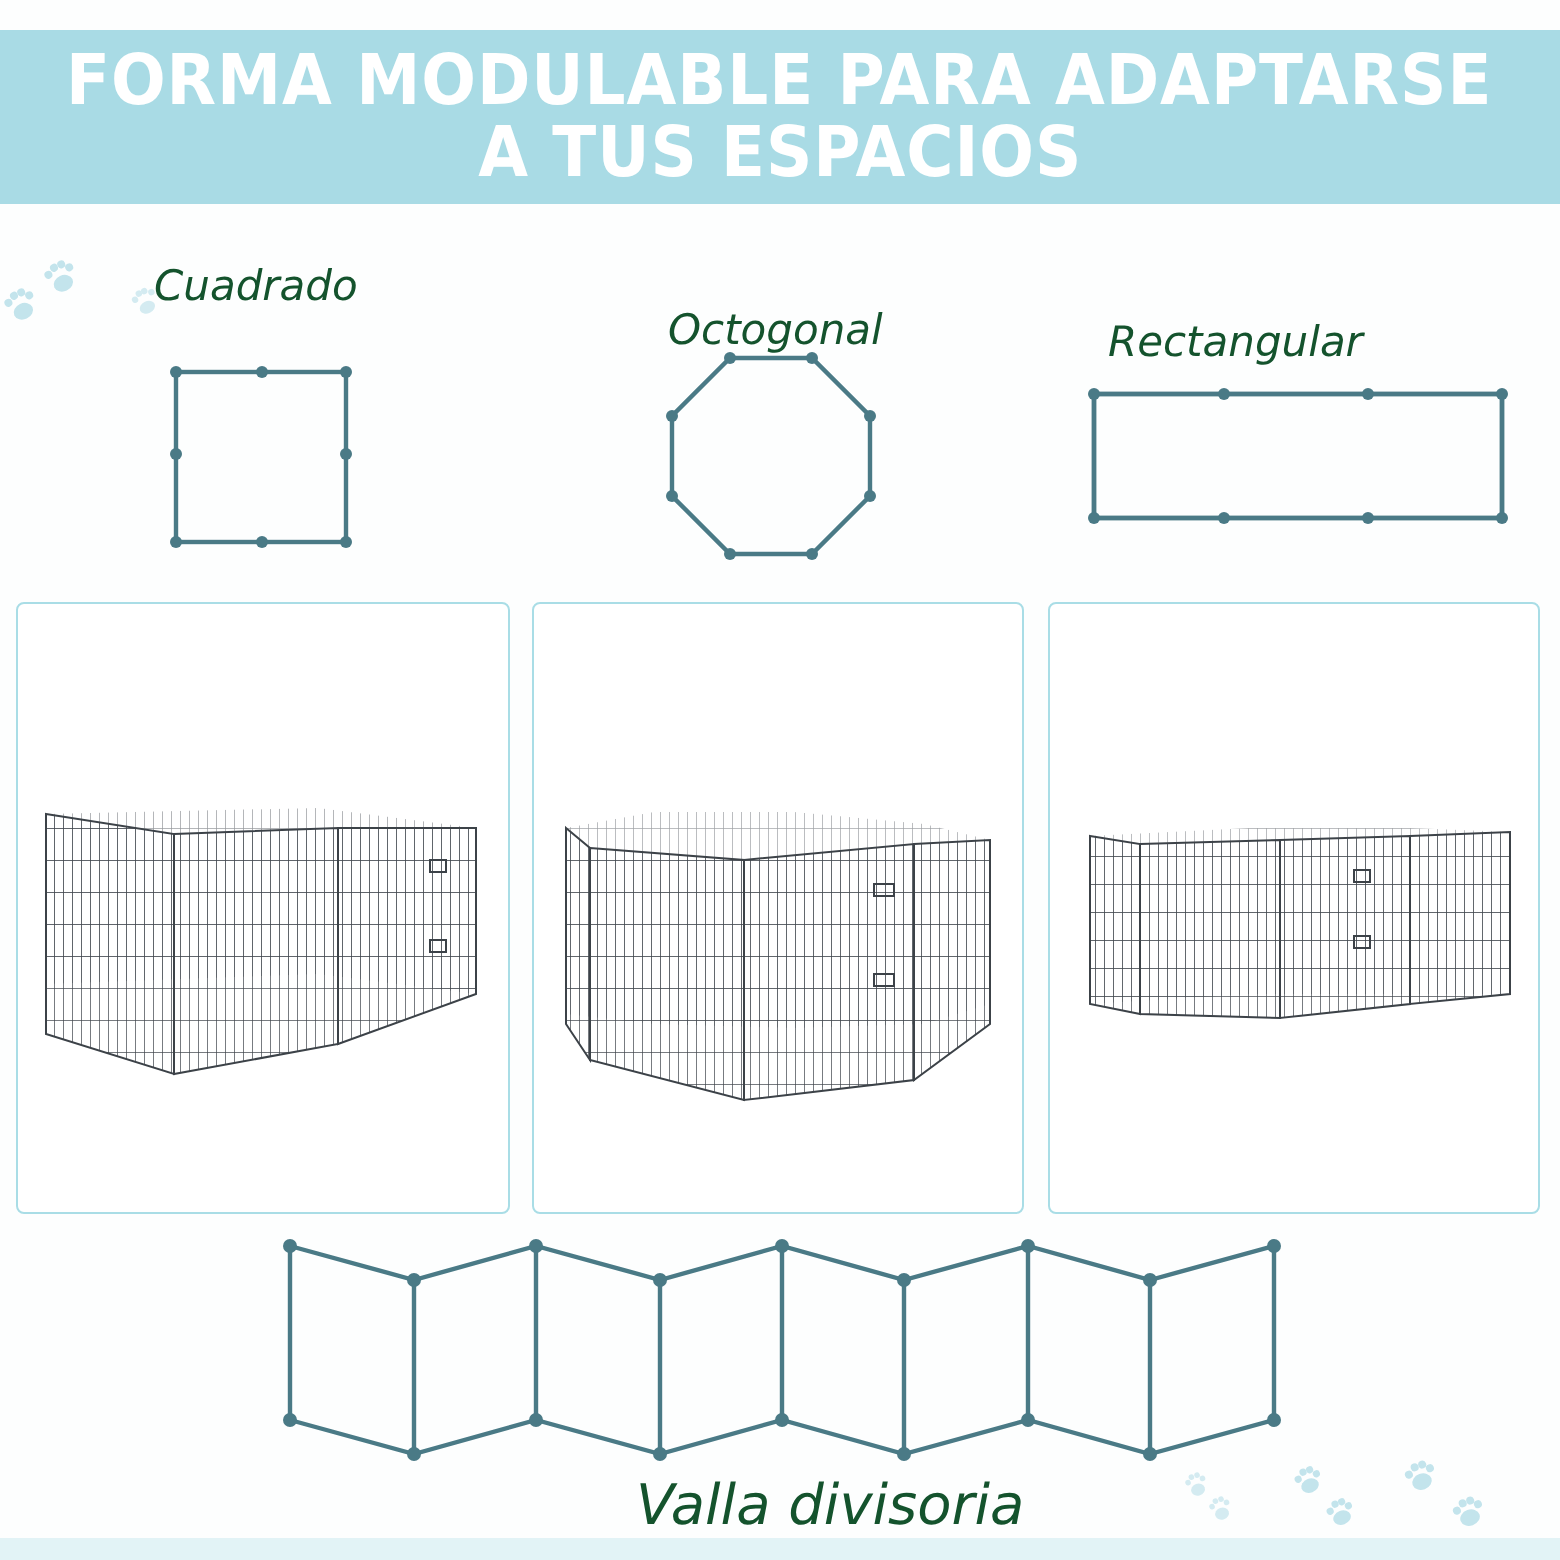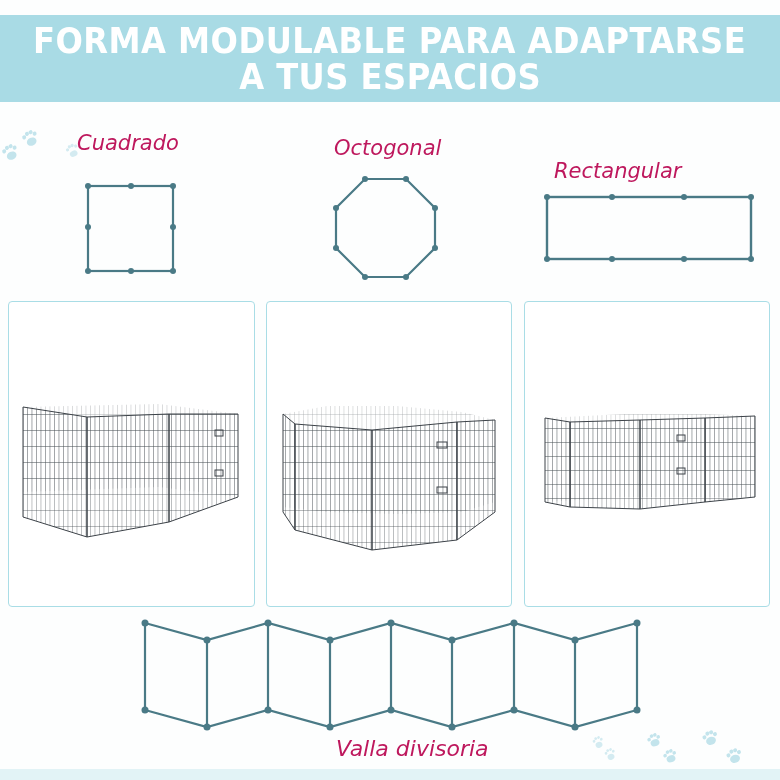--- a/index.html
+++ b/index.html
@@ -12,21 +12,21 @@
     position:absolute; left:0; top:15px; width:780px; height:87px;
     background:#a9dbe5;
     display:flex; flex-direction:column; align-items:center; justify-content:center;
   }
   .header-line {
     color:#ffffff; font-family:"DejaVu Sans", sans-serif; font-weight:bold;
     font-size:35px; line-height:36px; letter-spacing:0.5px;
     transform:scaleX(0.92); white-space:nowrap;
   }
   .shape-label {
-    position:absolute; color:#be185d; font-style:italic;
+    position:absolute; color:#14532d; font-style:italic;
     font-family:"DejaVu Sans", sans-serif; font-size:21px;
   }
   .shape-svg { position:absolute; overflow:visible; }
   .panel {
     position:absolute; top:301px; height:306px;
     border:1.5px solid #a9dde6; border-radius:4px; background:#ffffff;
     box-sizing:border-box;
   }
   .panel svg { position:absolute; left:0; top:0; }
   .bottom-band {
@@ -78,21 +78,21 @@
       <circle cx="47" cy="4" r="3"></circle>
       <circle cx="89" cy="4" r="3"></circle>
     <circle cx="4" cy="45" r="3"></circle>
       <circle cx="89" cy="45" r="3"></circle>
     <circle cx="4" cy="89" r="3"></circle>
       <circle cx="47" cy="89" r="3"></circle>
       <circle cx="89" cy="89" r="3"></circle>
   </g>
 </svg>
 
-<div class="shape-label" style="left:334px;top:136px">Octogonal</div>
+<div class="shape-label" style="left:334px;top:153px">Octogonal</div>
 <svg class="shape-svg" style="left:330px;top:175px" width="112" height="108" viewBox="0 0 112 108">
   <polygon points="35,4 76,4 105,33 105,73 76,102 35,102 6,73 6,33" stroke="#4a7a86" stroke-width="2.2" fill="none"></polygon>
   <g fill="#4a7a86">
     <circle cx="35" cy="4" r="3"></circle>
       <circle cx="76" cy="4" r="3"></circle>
       <circle cx="105" cy="33" r="3"></circle>
       <circle cx="105" cy="73" r="3"></circle>
     <circle cx="76" cy="102" r="3"></circle>
       <circle cx="35" cy="102" r="3"></circle>
       <circle cx="6" cy="73" r="3"></circle>
@@ -206,21 +206,21 @@
       <circle cx="69" cy="111" r="3.5"></circle>
       <circle cx="130" cy="94" r="3.5"></circle>
       <circle cx="192" cy="111" r="3.5"></circle>
     <circle cx="253" cy="94" r="3.5"></circle>
       <circle cx="314" cy="111" r="3.5"></circle>
       <circle cx="376" cy="94" r="3.5"></circle>
       <circle cx="437" cy="111" r="3.5"></circle>
       <circle cx="499" cy="94" r="3.5"></circle>
   </g>
 </svg>
-<div class="shape-label" style="left:336px;top:736px;font-size:22px">Valla divisoria</div>
+<div class="shape-label" style="left:318px;top:736px;font-size:28px">Valla divisoria</div>
 
 <svg class="paw" style="left:580px;top:730px" width="200" height="40" viewBox="0 0 200 40">
   <g fill="#c3e4ec">
     <g transform="translate(18,12) rotate(-20)" opacity="0.7">
         <ellipse cx="0" cy="3" rx="3.5" ry="3"></ellipse>
         <circle cx="-3.5" cy="-2" r="1.4"></circle>
         <circle cx="-1" cy="-4" r="1.4"></circle>
         <circle cx="2" cy="-4" r="1.4"></circle>
         <circle cx="4" cy="-1.5" r="1.4"></circle>
       </g>

